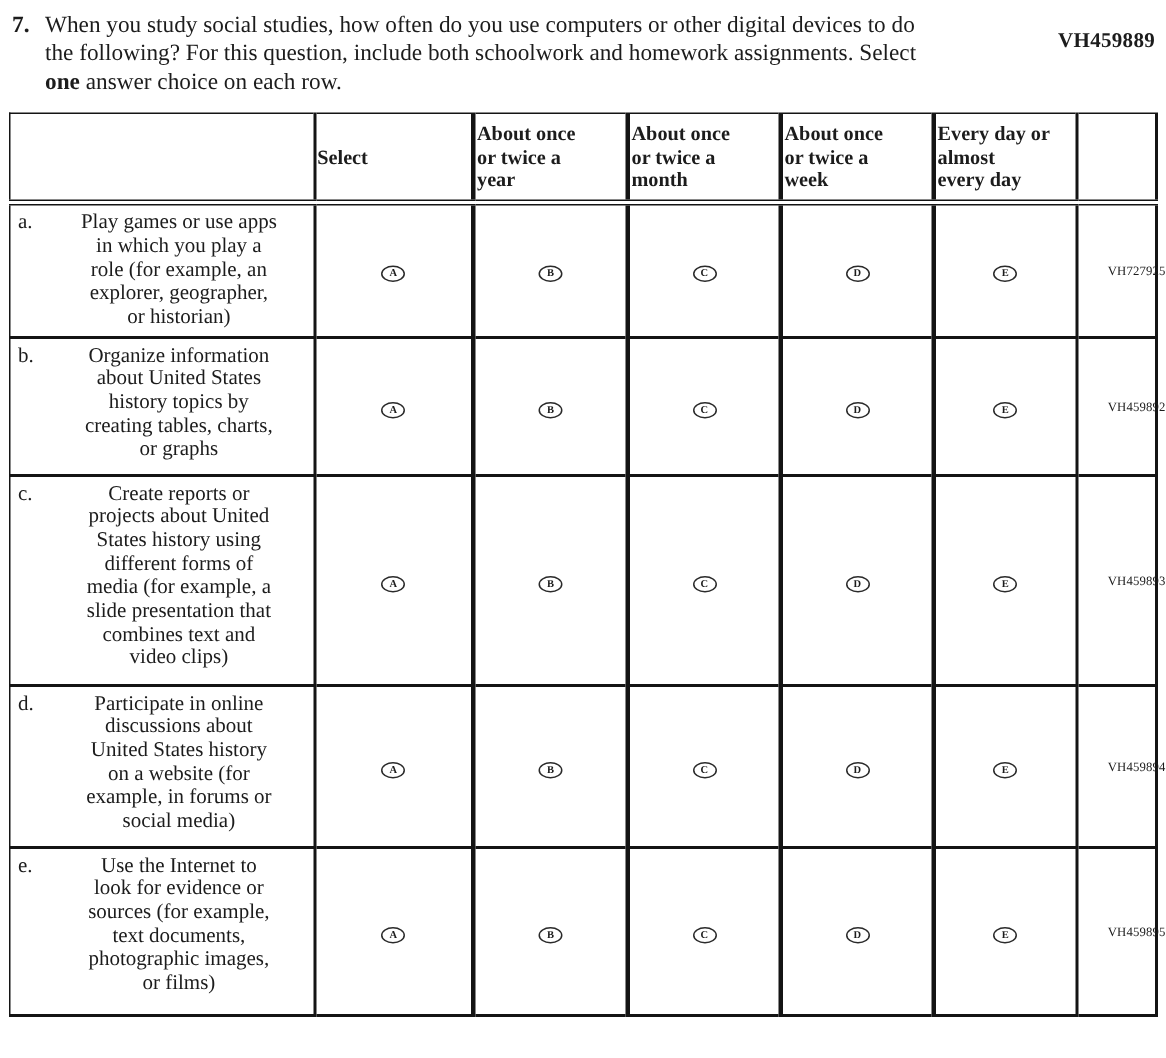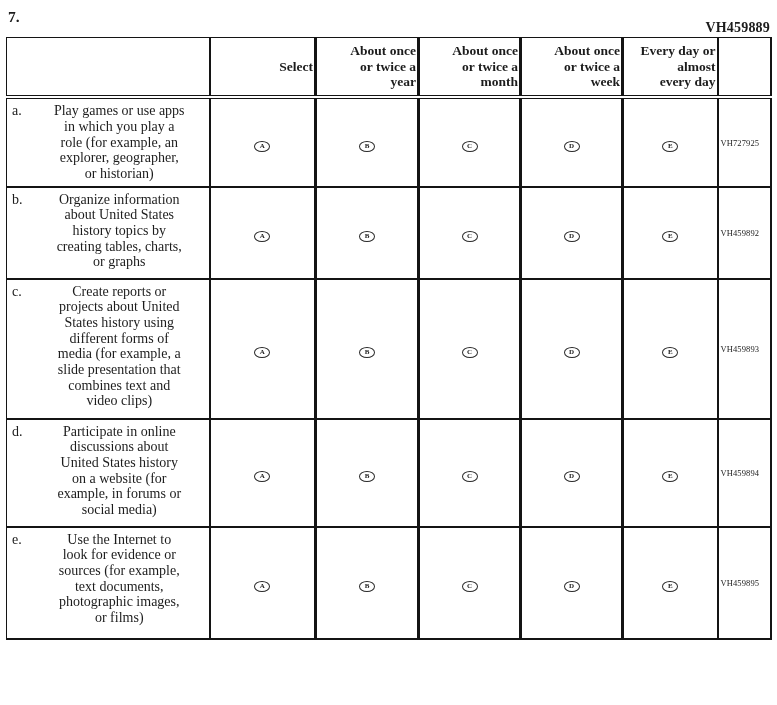--- a/index.html
+++ b/index.html
@@ -54,21 +54,21 @@
   tbody tr:nth-child(2) { height: 92px; }
   tbody tr:nth-child(3) { height: 140px; }
   tbody tr:nth-child(4) { height: 108px; }
   tbody tr:nth-child(5) { height: 112px; }
 
   th, td { border: 0 solid #141414; }
   th {
     font-size: 13.5px;
     font-weight: 700;
     line-height: 1.15;
-    text-align: right;
+    text-align: left;
     vertical-align: middle;
     padding: 2px 1px;
     border-bottom: 4px double #141414;
   }
   td { border-bottom: 2px solid #141414; }
   .sep-med   { border-left: 2px solid #141414; }
   .sep-thick { border-left: 3px solid #141414; }
   td:last-child, th:last-child { border-right: 2px solid #141414; }
   tbody tr:last-child td { border-bottom: 2px solid #141414; }
 
@@ -103,34 +103,35 @@
     justify-content: center;
   }
   .bubble-letter {
     font-size: 7px;
     line-height: 1;
     font-weight: 600;
   }
   td.code-cell {
     vertical-align: middle;
     text-align: left;
-    padding-left: 2px;
+    padding-left: 20px;
     font-size: 8.5px;
     letter-spacing: 0.1px;
   }
 </style>
 </head>
 <body>
 
 <div class="page">
 
   <div class="page-code">VH459889</div>
 
   <div class="question">
     <div class="q-number">7.</div>
+    <div class="q-text"><span>When you study social studies, how often do you use computers or other digital devices to do the following? For this question, include both schoolwork and homework assignments. Select </span><b>one</b><span> answer choice on each row.</span></div>
   </div>
 
   <table class="qtable">
     <colgroup>
       <col style="width:203px">
       <col style="width:106px">
       <col style="width:103px">
       <col style="width:102px">
       <col style="width:102px">
       <col style="width:95px">

